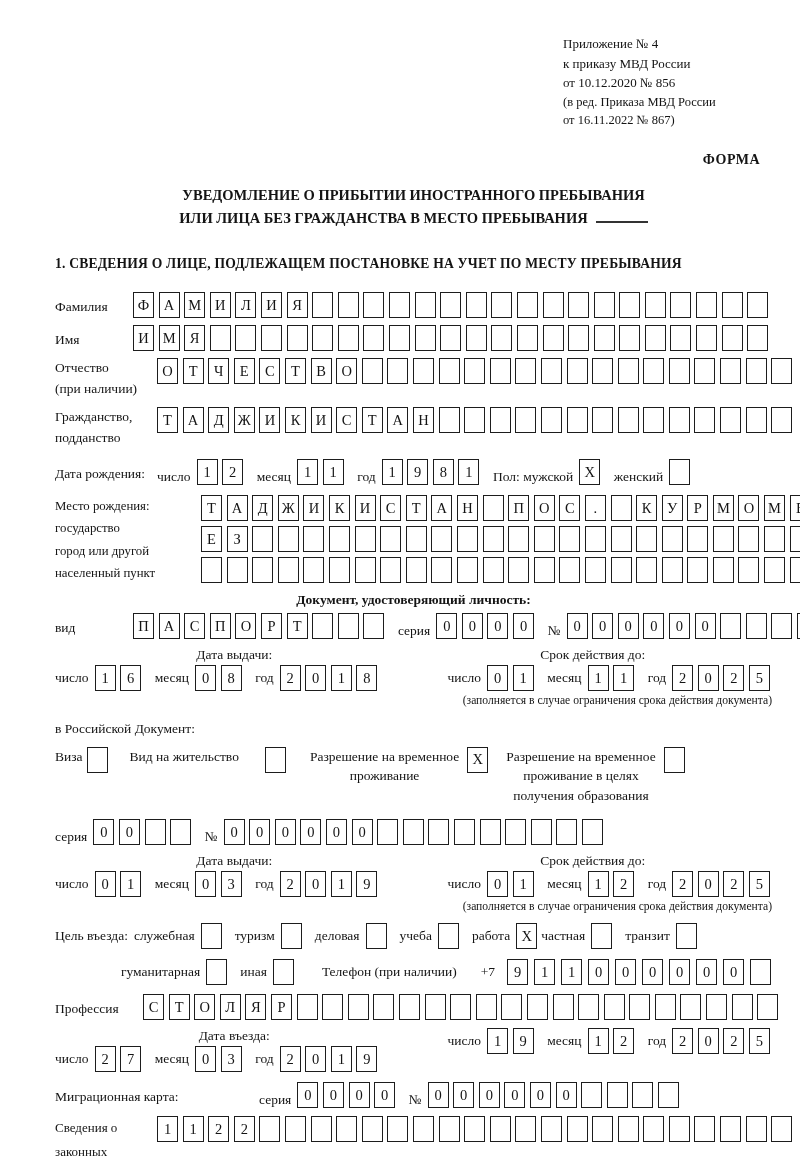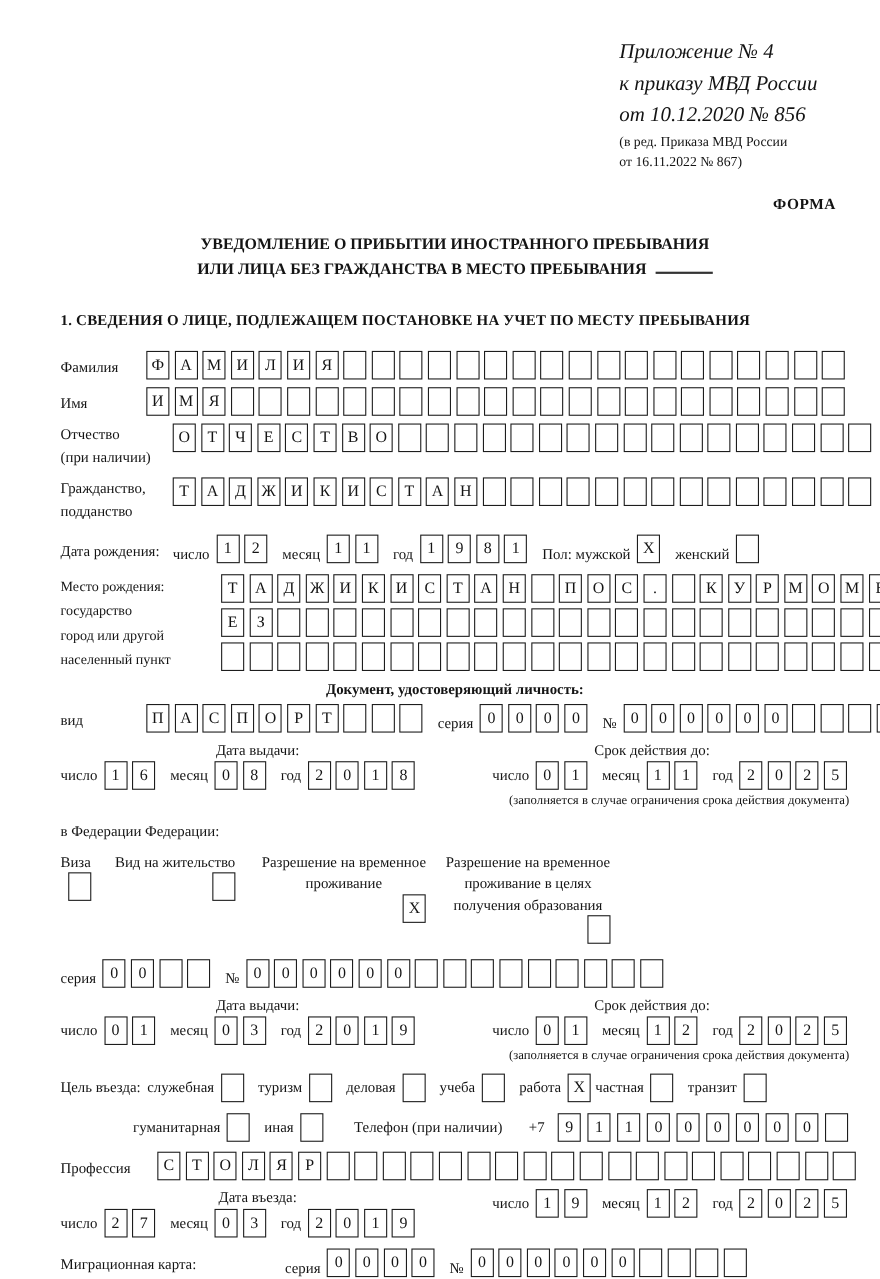--- a/index.html
+++ b/index.html
@@ -5,21 +5,21 @@
   * { margin:0; padding:0; box-sizing:border-box; }
   html,body { background:#ffffff; }
   body {
     width:800px; min-height:1163px;
     font-family:"Liberation Serif", serif;
     color:#141414;
   }
   .page { width:800px; min-height:1163px; padding:34px 28px 16px 55px; }
 
   
-  .appendix { margin-left:508px; font-size:19px; line-height:1.5; white-space:pre-line;font-style:italic; }
+  .appendix { margin-left:508px; font-size:13px; line-height:1.5; white-space:pre-line; }
   .amendment { margin-left:508px; font-size:12.5px; line-height:1.5; white-space:pre-line; margin-top:0; }
   .form-label { text-align:right; font-weight:bold; font-size:14px; margin-top:22px; letter-spacing:0.5px; padding-right:12px; }
 
   .title { text-align:center; font-weight:bold; font-size:14.5px; line-height:1.6; margin-top:16px; }
   .title .uline { display:inline-block; width:52px; border-bottom:2px solid #333; height:14px; margin-left:8px; }
 
   .sec-heading { font-weight:bold; font-size:13.6px; margin-top:26px; letter-spacing:0.2px; }
 
   
   .row { display:flex; align-items:flex-end; margin-top:7px; }
@@ -41,21 +41,21 @@
   .datecol { width:50%; }
   .datehead { text-align:center; font-size:13.5px; margin-bottom:2px; }
   .dateline { display:flex; align-items:center; }
   .datecol.right .dateline { margin-left:34px; }
   .note-r { font-size:11.6px; text-align:right; margin-top:3px; white-space:nowrap; }
 
   .intro { font-size:13.5px; line-height:1.75; margin-top:10px; }
 
   
   .optrow { display:flex; align-items:flex-start; margin-top:6px; }
-  .opt { display:flex; align-items:flex-end;flex-direction:column; }
+  .opt { display:flex; align-items:flex-start; }
   .opt .olabel { font-size:13.5px; line-height:1.45; white-space:pre-line; }
   .opt .olabel.center { text-align:center; }
   .opt .cell { margin-left:8px; margin-right:0; }
 
   
   .purpose { display:flex; align-items:center; margin-top:10px; flex-wrap:nowrap; }
   .purpose .plabel { font-size:13.5px; white-space:nowrap; }
   .purpose .cell { margin-left:6px; margin-right:0; }
   .gap14 { margin-left:13px; }
 </style>
@@ -395,21 +395,21 @@
             <span class="cell">0</span>
             <span class="cell">2</span>
             <span class="cell">5</span>
           </div>
       </div>
       <div class="note-r">(заполняется в случае ограничения срока действия документа)</div>
     </div>
   </div>
 
   <div class="intro">
-    <div>в Федерации Федерации:</div>
+    <div>в Российской Документ:</div>
   </div>
 
   <div class="optrow">
     <div class="opt">
       <span class="olabel">Виза</span>
       <span class="cell" style="margin-left:4px;"></span>
     </div>
     <div class="opt" style="margin-left:22px;">
       <span class="olabel">Вид на жительство</span>
       <span class="cell" style="margin-left:26px;"></span>

